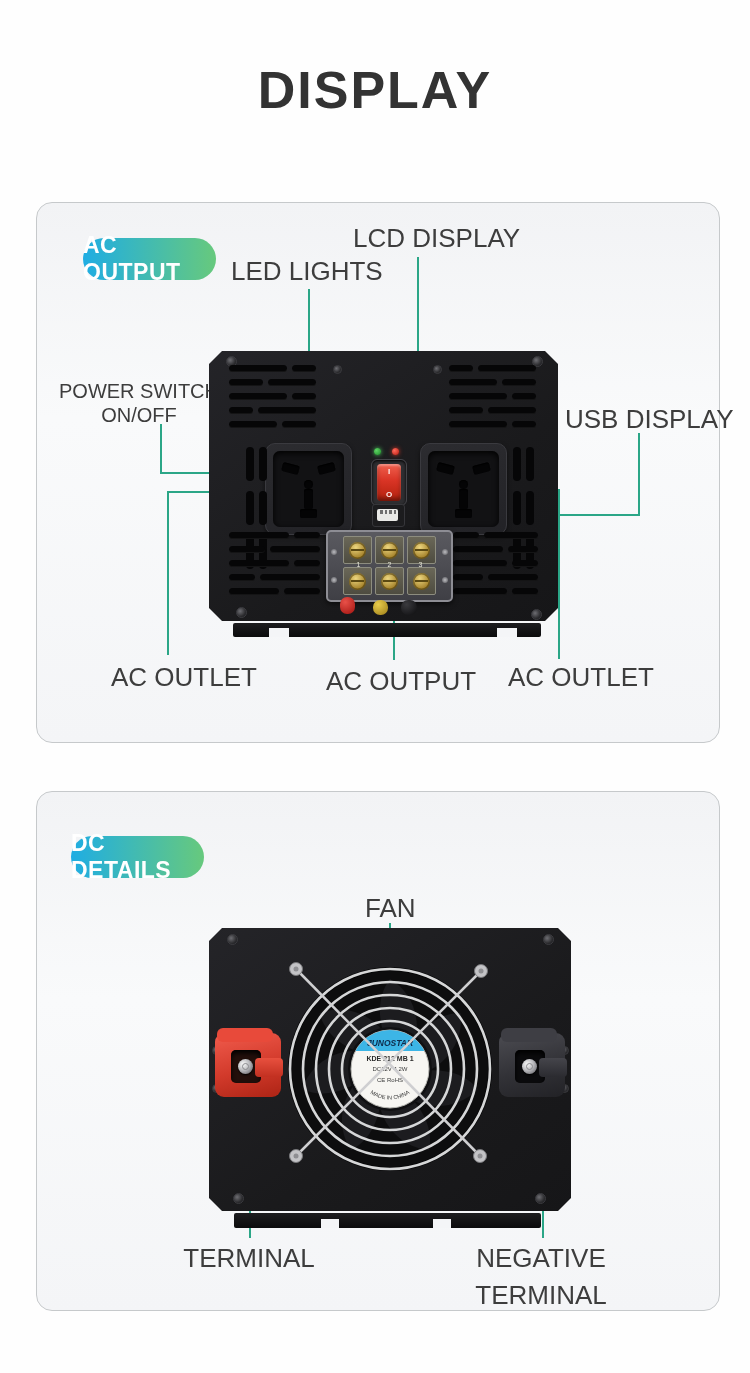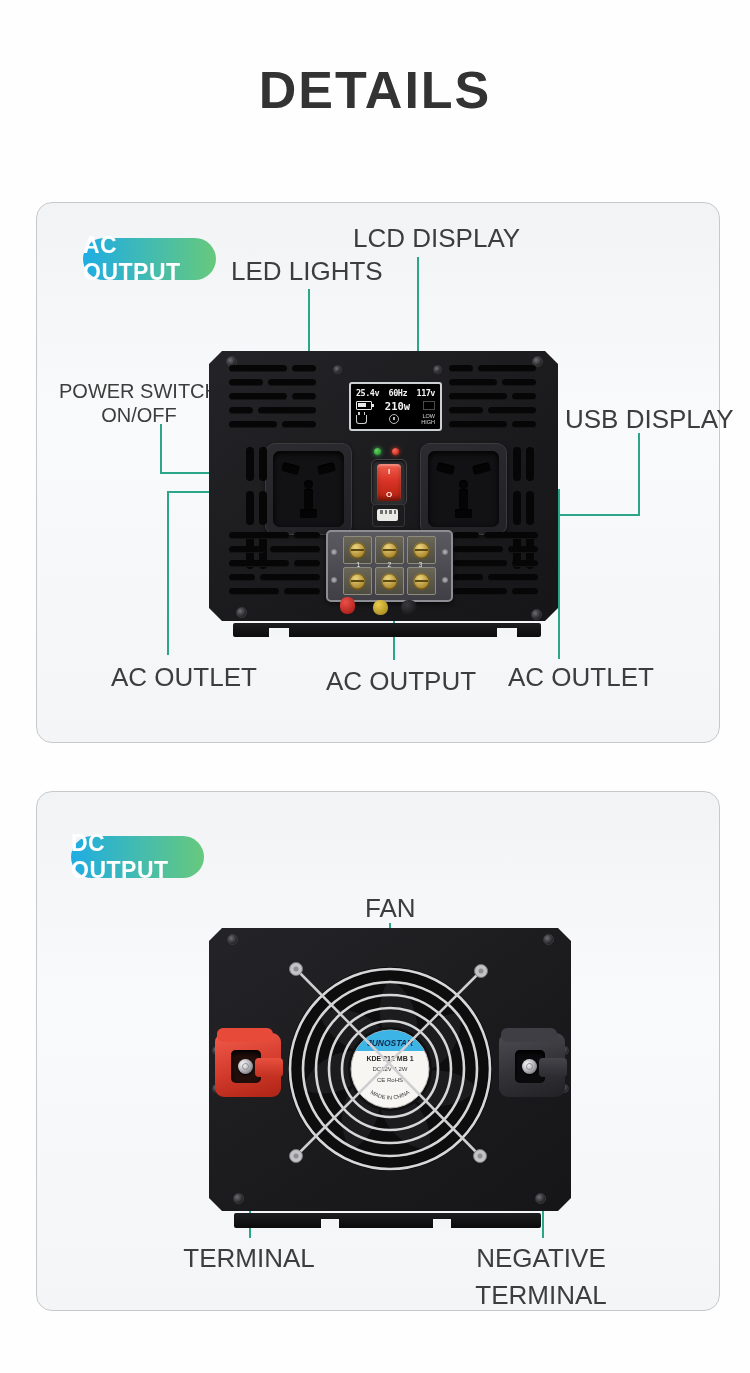--- a/index.html
+++ b/index.html
@@ -99,21 +99,21 @@
   .term.blk{background:linear-gradient(165deg,#4c4c52 0%,#323237 55%,#222226 100%);}
   .term.blk .lip{background:#3e3e44;}
   .term.blk .cav{background:#0b0b0d;}
   .term.blk .tab{background:linear-gradient(#45454b,#2b2b30);}
 </style>
 </head>
 <body>
 
 <div class="page">
 
-  <div class="abs page-title">DETAILS</div>
+  <div class="abs page-title">DISPLAY</div>
 
   <div class="abs card" style="left:36px;top:202px;width:682px;height:539px;">
 
     <div class="abs badge" style="left:46px;top:35px;">AC OUTPUT</div>
 
     <div class="abs lbl" style="left:194px;top:53px;">LED LIGHTS</div>
     <div class="abs lbl" style="left:316px;top:20px;">LCD DISPLAY</div>
     <div class="abs lbl-sm" style="left:22px;top:176px;width:160px;">
       <div>POWER SWITCH</div>
       <div>ON/OFF</div>
@@ -186,40 +186,20 @@
         <div class="vrow">
             <div class="vslot" style="width:34px"></div>
             <div class="vslot" style="width:48px"></div>
           </div>
         <div class="vrow">
             <div class="vslot" style="width:58px"></div>
             <div class="vslot" style="width:24px"></div>
           </div>
       </div>
 
-      <div class="abs lcd" style="left:140px;top:31px;width:93px;height:49px;">
-        <div class="r big">
-          <span>25.4v</span>
-          <span>60Hz</span>
-          <span>117v</span>
-        </div>
-        <div class="r">
-          <span class="batt"></span>
-          <span class="watt">210w</span>
-          <span class="loadbox"></span>
-        </div>
-        <div class="r">
-          <span class="plugico"></span>
-          <span class="clockico"></span>
-          <span class="lowhigh">
-            <div>LOW</div>
-            <div>HIGH</div>
-          </span>
-        </div>
-      </div>
 
       <div class="abs led g" style="left:165px;top:97px;"></div>
       <div class="abs led r" style="left:183px;top:97px;"></div>
 
       <div class="abs switch" style="left:162px;top:108px;width:34px;height:45px;">
         <div class="rocker">
           <div class="on">I</div>
           <div class="off">O</div>
         </div>
       </div>
@@ -358,21 +338,21 @@
     </div>
 
     <div class="abs rail" style="left:196px;top:420px;width:308px;height:14px;">
       <div class="notch" style="left:36px;width:20px;"></div>
       <div class="notch" style="left:264px;width:20px;"></div>
     </div>
   </div>
 
   <div class="abs card" style="left:36px;top:791px;width:682px;height:518px;">
 
-    <div class="abs badge" style="left:34px;top:44px;">DC OUTPUT</div>
+    <div class="abs badge" style="left:34px;top:44px;">DC DETAILS</div>
 
     <div class="abs lbl" style="left:328px;top:101px;">FAN</div>
     <div class="abs lbl-2l" style="left:132px;top:448px;width:160px;">
       <div>TERMINAL</div>
     </div>
     <div class="abs lbl-2l" style="left:424px;top:448px;width:160px;">
       <div>NEGATIVE</div>
       <div>TERMINAL</div>
     </div>
 

